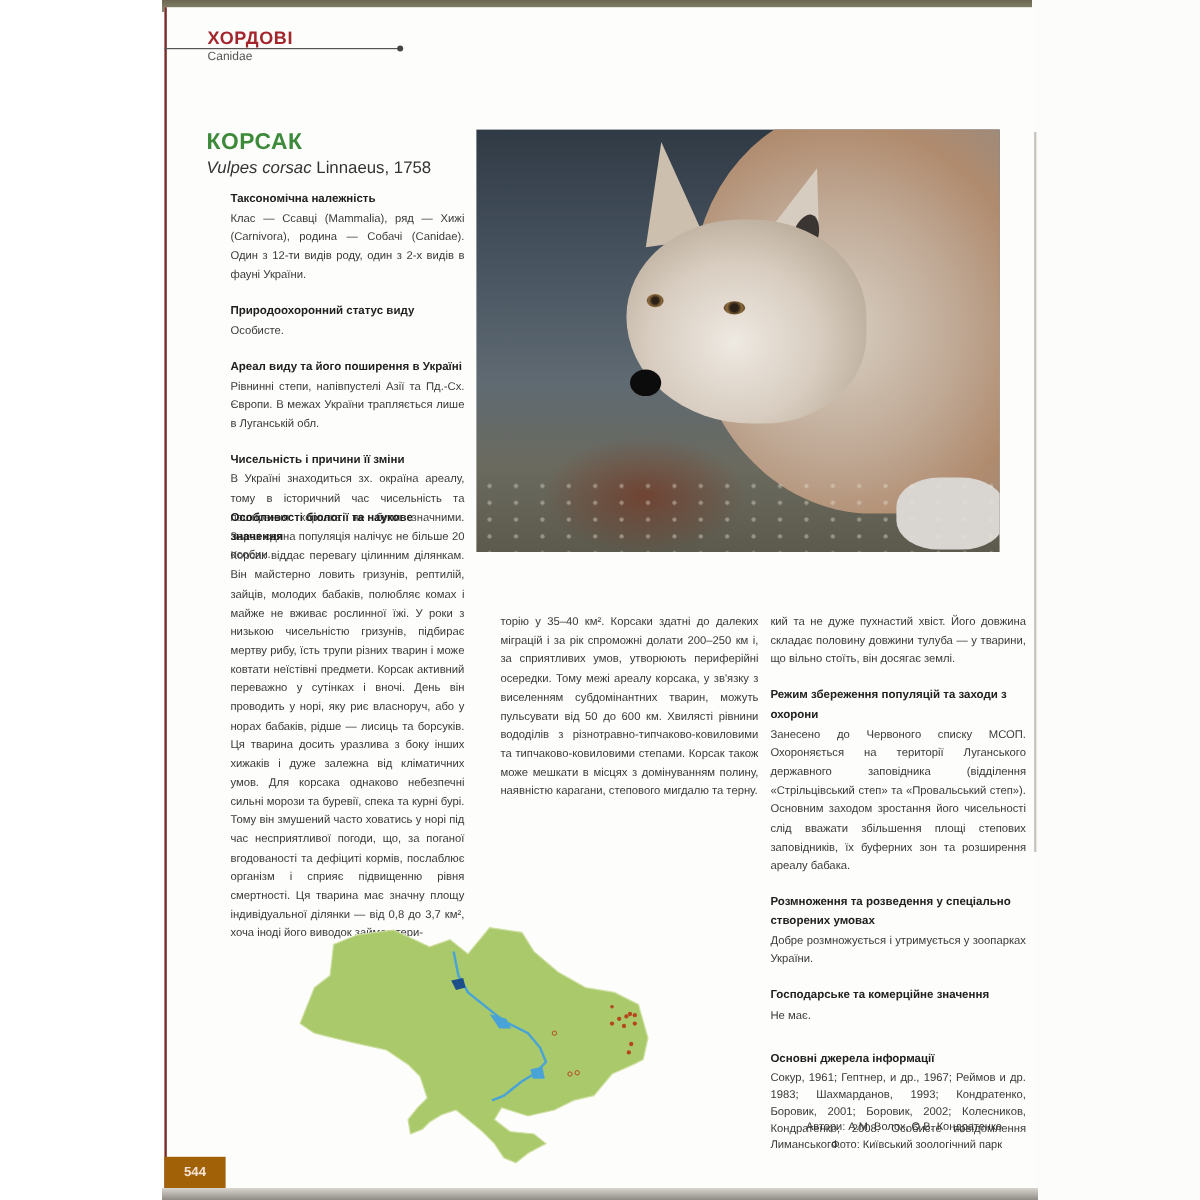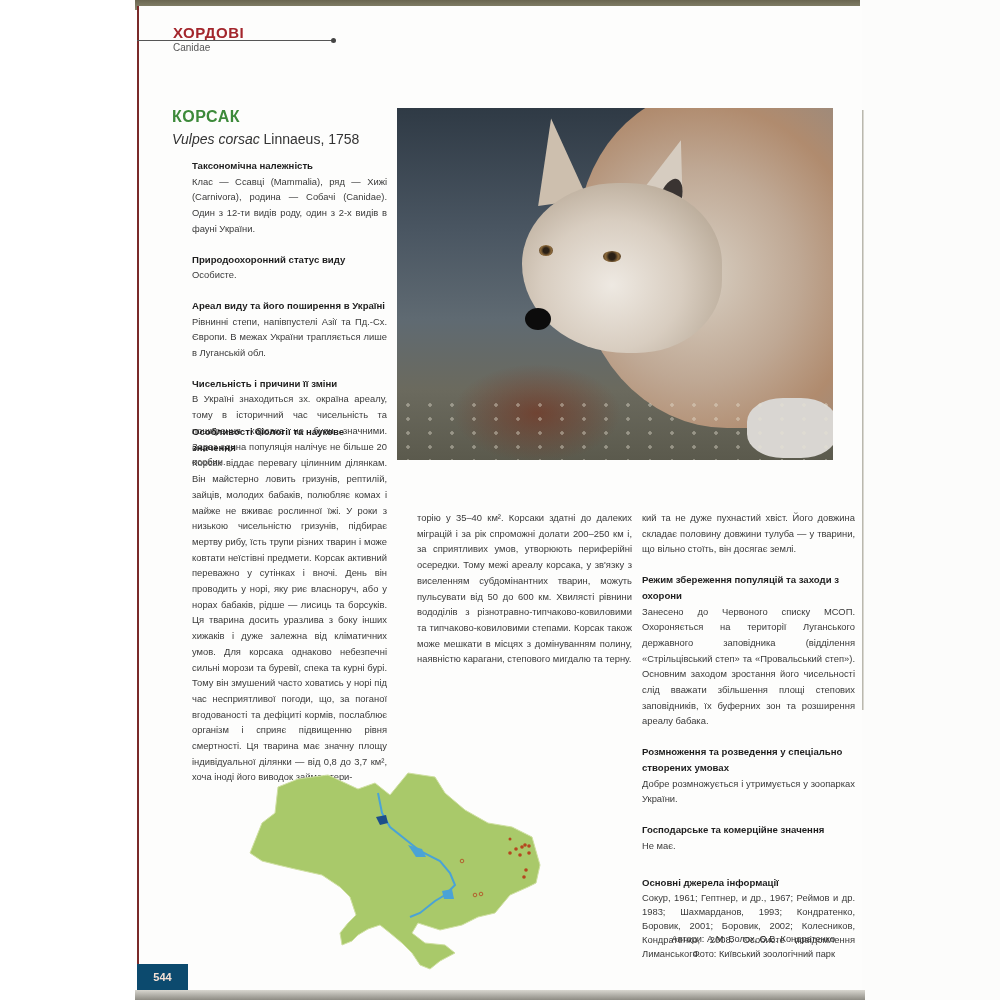--- a/index.html
+++ b/index.html
@@ -34,21 +34,21 @@
   .section-rule {
     position: absolute; left: 137px; top: 40px; width: 196px; height: 1px; background: #555;
   }
   .section-dot {
     position: absolute; left: 331px; top: 38px; width: 5px; height: 5px; border-radius: 50%; background: #444;
   }
   .section-sub { position: absolute; left: 173px; top: 42px; color: #555; font-size: 10px; }
 
   .species-title {
     position: absolute; left: 172px; top: 108px; color: #3d8a3a;
-    font-size: 16px; font-weight: bold; letter-spacing: 0.5px;
+    font-size: 19px; font-weight: bold; letter-spacing: 0.5px;
   }
   .species-latin {
     position: absolute; left: 172px; top: 131px; font-size: 14px; color: #333;
   }
   .species-latin i { font-style: italic; }
 
   .col { position: absolute; font-size: 9.4px; line-height: 15.7px; color: #3a3a3a; text-align: justify; margin-left: 20px; }
   .col-1 { left: 172px; top: 158px; width: 195px; }
   .col-1b { left: 172px; top: 424px; width: 195px; }
   .col-2 { left: 397px; top: 510px; width: 215px; }
@@ -96,21 +96,21 @@
   .fox-paw { position: absolute; left: 350px; top: 290px; width: 90px; height: 60px; border-radius: 40%; background: #d9d6d2; }
   .floor-flecks {
     position: absolute; left: 0; top: 290px; width: 436px; height: 62px;
     background-image: radial-gradient(circle, rgba(230,225,210,0.7) 1.5px, transparent 2px);
     background-size: 22px 14px; opacity: 0.6;
   }
 
   .map { position: absolute; left: 240px; top: 765px; width: 305px; height: 210px; }
   .page-num {
     position: absolute; left: 137px; top: 964px; width: 51px; height: 26px;
-    background: #0c4a6e; color: #f6e2d5; font-size: 11px; font-weight: bold;
+    background: #a16207; color: #f6e2d5; font-size: 11px; font-weight: bold;
     display: flex; align-items: center; justify-content: center;
   }
 </style>
 </head>
 <body>
 
 <div class="scan-bg-top"></div>
 
 <div class="next-page">
   <div class="edge"></div>

